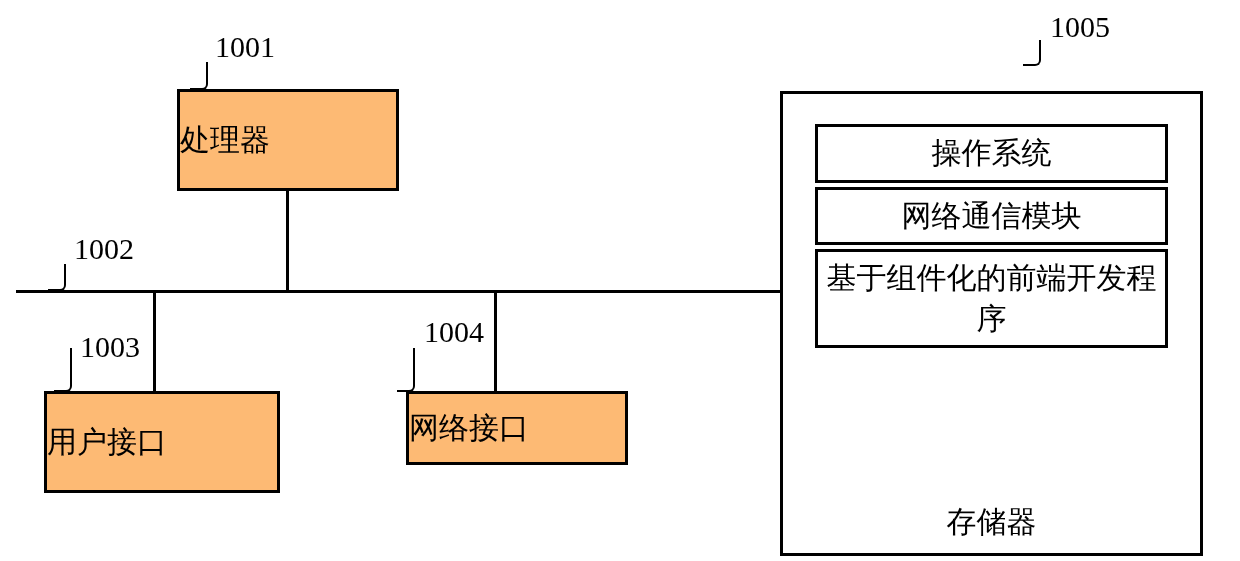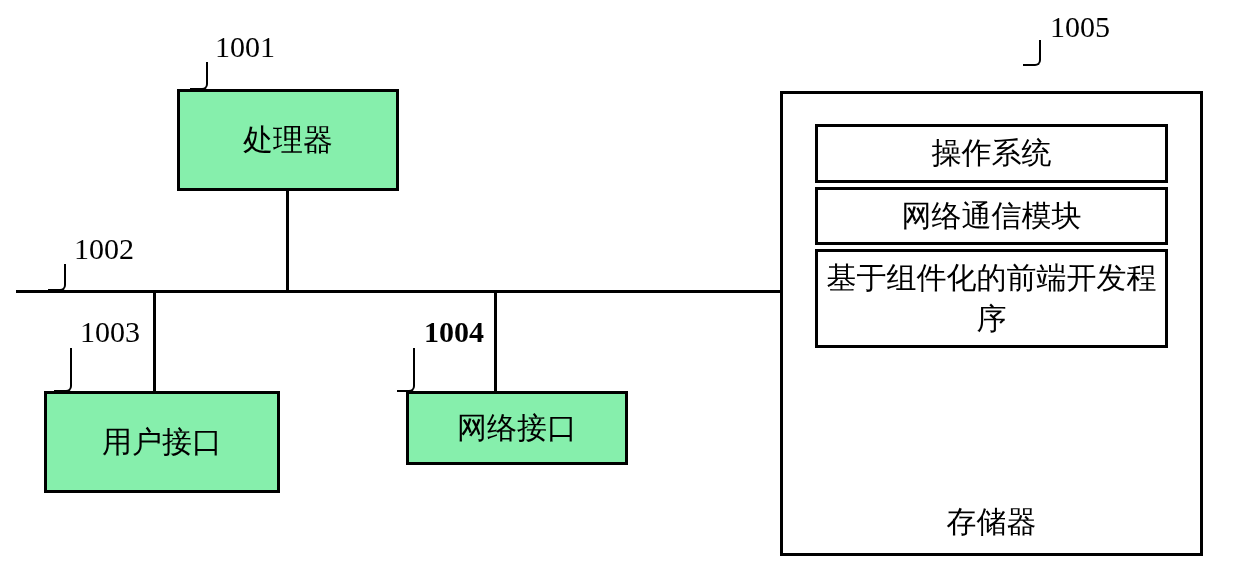--- a/index.html
+++ b/index.html
@@ -6,24 +6,23 @@
     body {
       width: 1240px;
       height: 561px;
       position: relative;
       background: #fff;
       font-family: "SimSun", "Songti SC", serif;
     }
     .box {
       position: absolute;
       border: 3px solid #000;
-      background: #86efac;
+      background: #fdba74;
       display: flex;
       align-items: center;
-      justify-content: center;
       font-size: 30px;
     }
     .label {
       position: absolute;
       font-size: 30px;
       font-family: "Times New Roman", serif;
     }
     .callout {
       position: absolute;
       border: 2px solid #000;
@@ -77,30 +76,30 @@
 
 <div class="bus-line" style="left:286px; top:191px; width:3px; height:100px;"></div>
 
 <div class="label" style="left:74px; top:232px;">1002</div>
 <div class="callout" style="left:48px; top:264px; width:18px; height:27px; border-top:none; border-left:none;"></div>
 
 <div class="box" style="left:44px; top:391px; width:236px; height:102px;">
   <span>用户接口</span>
 </div>
 
-<div class="label" style="left:80px; top:315px;">1003</div>
+<div class="label" style="left:80px; top:330px;">1003</div>
 <div class="callout" style="left:54px; top:348px; width:18px; height:44px; border-top:none; border-left:none;"></div>
 
 <div class="bus-line" style="left:153px; top:290px; width:3px; height:101px;"></div>
 
 <div class="box" style="left:406px; top:391px; width:222px; height:74px;">
   <span>网络接口</span>
 </div>
 
-<div class="label" style="left:424px; top:315px;font-weight:bold;">1004</div>
+<div class="label" style="left:424px; top:315px;">1004</div>
 <div class="callout" style="left:397px; top:348px; width:18px; height:44px; border-top:none; border-left:none;"></div>
 
 <div class="bus-line" style="left:494px; top:290px; width:3px; height:101px;"></div>
 
 <div class="storage-outer" style="left:780px; top:65px; width:423px; height:465px;">
   <div class="stack">
     <div class="stack-item">
       <span>操作系统</span>
     </div>
     <div class="stack-item">

